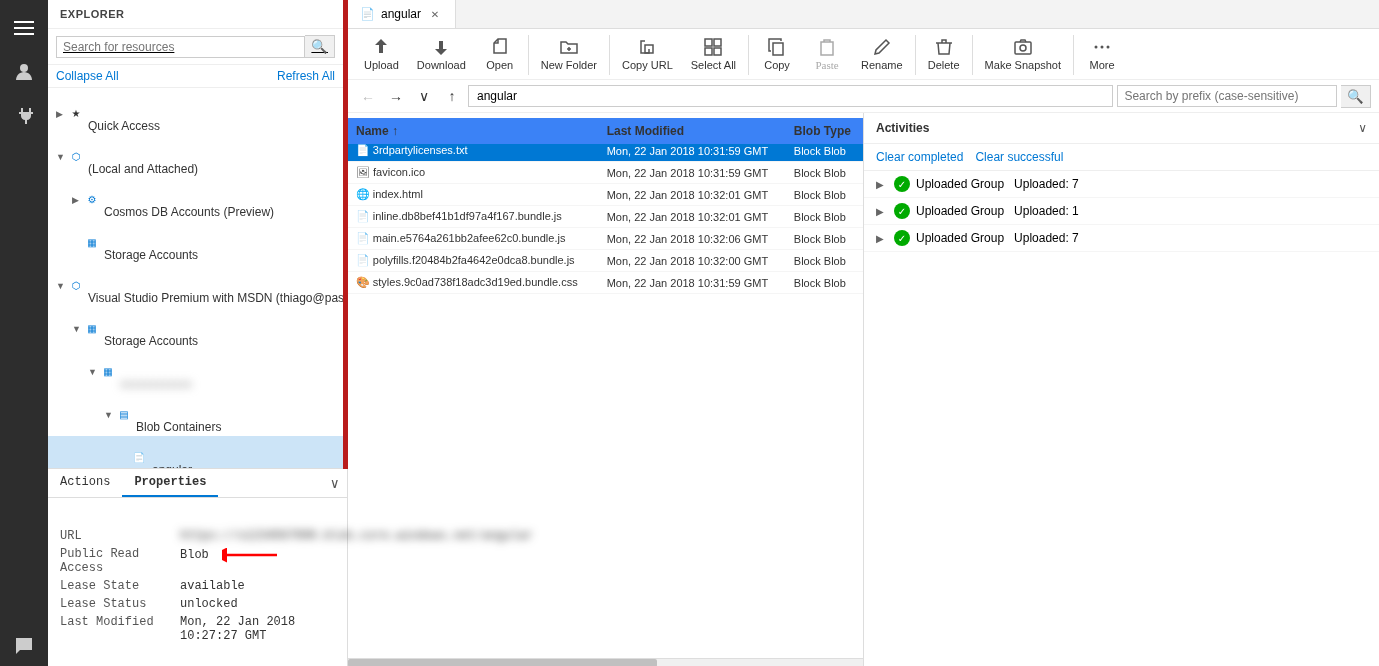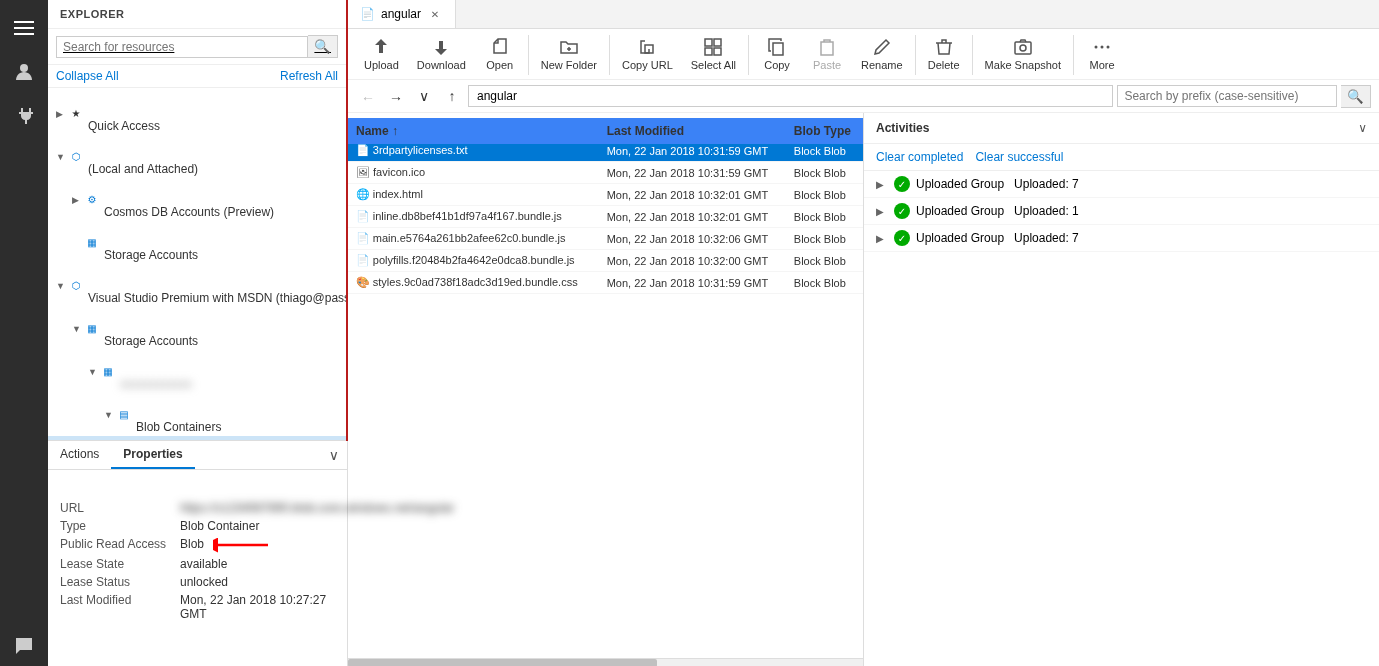--- a/index.html
+++ b/index.html
@@ -26,21 +26,21 @@
       cursor: pointer;
       border-radius: 2px;
     }
     .sidebar-icon.active { color: #fff; }
     .sidebar-icon svg { width: 20px; height: 20px; }
 
     
     .explorer-panel {
       width: 300px;
       background: #fff;
-      border-right: 2px solid #b91c1c;
+      border-right: 5px solid #b91c1c;
       display: flex;
       flex-direction: column;
       flex-shrink: 0;
       justify-content: space-between;
     }
     .explorer-header {
       padding: 8px 12px;
       font-size: 11px;
       font-weight: 700;
       color: #444;
@@ -197,21 +197,21 @@
       flex-direction: column;
       align-items: center;
       padding: 4px 8px;
       cursor: pointer;
       border-radius: 2px;
       font-size: 11px;
       color: #333;
       min-width: 48px;
       gap: 2px;
     }
-    .toolbar-btn.disabled { color: #aaa; cursor: default; }
+    .toolbar-btn.disabled { color: #aaa; cursor: default; font-family: Liberation Serif, serif; }
     .toolbar-btn svg { width: 20px; height: 20px; }
     .toolbar-sep {
       width: 1px;
       height: 40px;
       background: #ddd;
       margin: 0 2px;
     }
 
     
     .address-bar {
@@ -360,22 +360,23 @@
       justify-content: center;
       color: #fff;
       font-size: 10px;
       flex-shrink: 0;
     }
 
     
     .bottom-split {
       display: flex;
       border-top: 1px solid #ddd;
-      height: 226px;
+      height: 198px;
       flex-shrink: 0;
+      font-family: Liberation Mono, monospace;
     }
     .bottom-left {
       width: 300px;
       border-right: 1px solid #ddd;
       flex-shrink: 0;
       background: #fff;
     }
   </style>
 </head>
 <body>
@@ -510,24 +511,20 @@
         <div class="bottom-tab">Actions</div>
         <div class="bottom-tab active">Properties</div>
         <div style="flex:1; display:flex; justify-content:flex-end; align-items:center; padding-right:8px;">
           <span style="font-size:14px; cursor:pointer; color:#555;">∨</span>
         </div>
       </div>
       <div class="bottom-content">
         <div class="prop-row">
           <span class="prop-label">URL</span>
           <span class="prop-value blurred-text">https://s1234567890.blob.core.windows.net/angular</span>
-        </div>
-        <div class="prop-row">
-          <span class="prop-label">Type</span>
-          <span class="prop-value">Blob Container</span>
         </div>
         <div class="prop-row">
           <span class="prop-label">Public Read Access</span>
           <span class="prop-value">Blob
             <svg style="display:inline;vertical-align:middle;margin-left:6px;" width="60" height="16" viewBox="0 0 60 16">
               <defs>
                   <marker id="arrowhead" markerWidth="6" markerHeight="6" refX="0" refY="3" orient="auto">
                     <polygon points="0 0, 6 3, 0 6" fill="red"></polygon>
                   </marker>
                 </defs>

